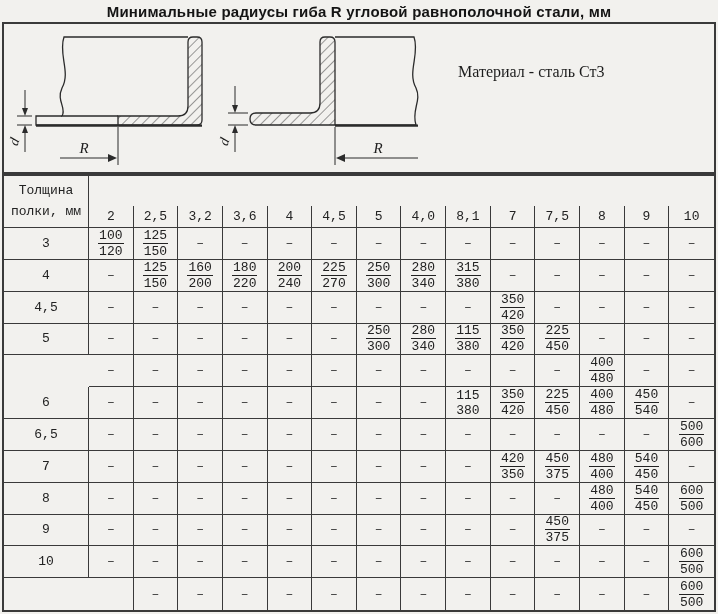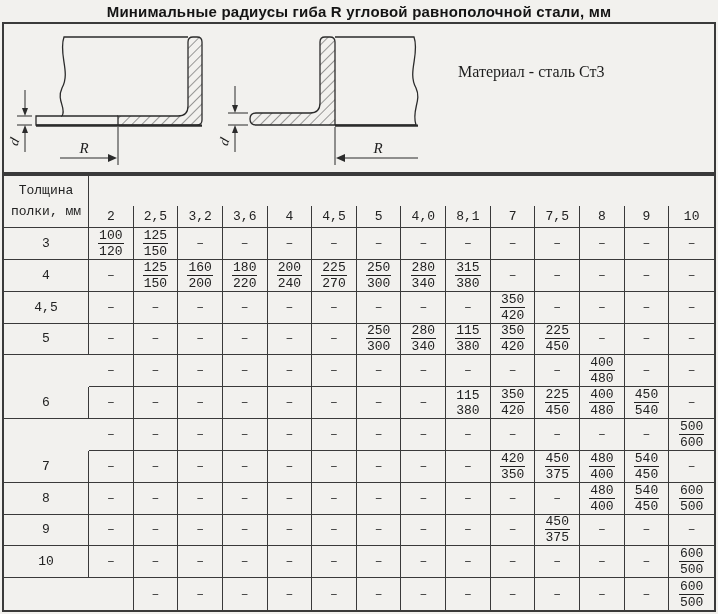--- a/index.html
+++ b/index.html
@@ -332,20 +332,21 @@
         <span class="bot">480</span>
       </span>
     </div>
     <div class="cell " style="grid-area: 8 / 14;">
       <span class="frac bar">
         <span class="top">450</span>
         <span class="bot">540</span>
       </span>
     </div>
     <div class="cell  last-col dash" style="grid-area: 8 / 15;">–</div>
+    <div class="cell " style="grid-area: 9 / 1;">6,5</div>
     <div class="cell  dash" style="grid-area: 9 / 2;">–</div>
     <div class="cell  dash" style="grid-area: 9 / 3;">–</div>
     <div class="cell  dash" style="grid-area: 9 / 4;">–</div>
     <div class="cell  dash" style="grid-area: 9 / 5;">–</div>
     <div class="cell  dash" style="grid-area: 9 / 6;">–</div>
     <div class="cell  dash" style="grid-area: 9 / 7;">–</div>
     <div class="cell  dash" style="grid-area: 9 / 8;">–</div>
     <div class="cell  dash" style="grid-area: 9 / 9;">–</div>
     <div class="cell  dash" style="grid-area: 9 / 10;">–</div>
     <div class="cell  dash" style="grid-area: 9 / 11;">–</div>

